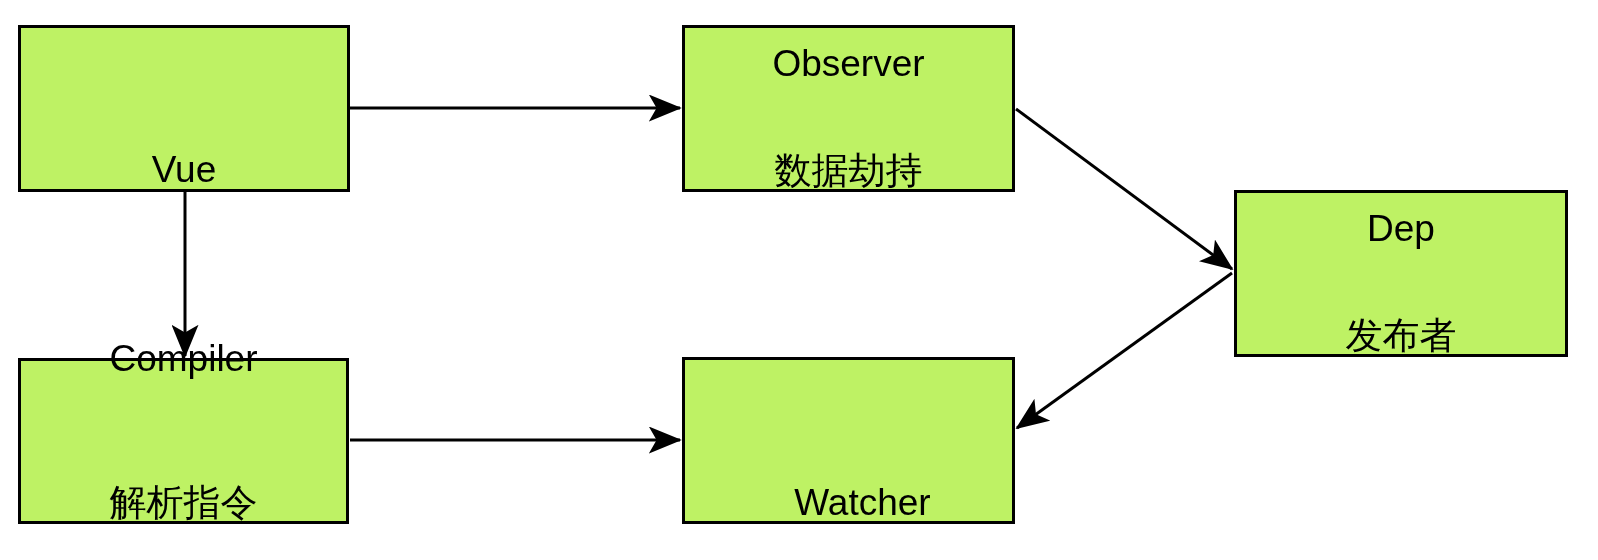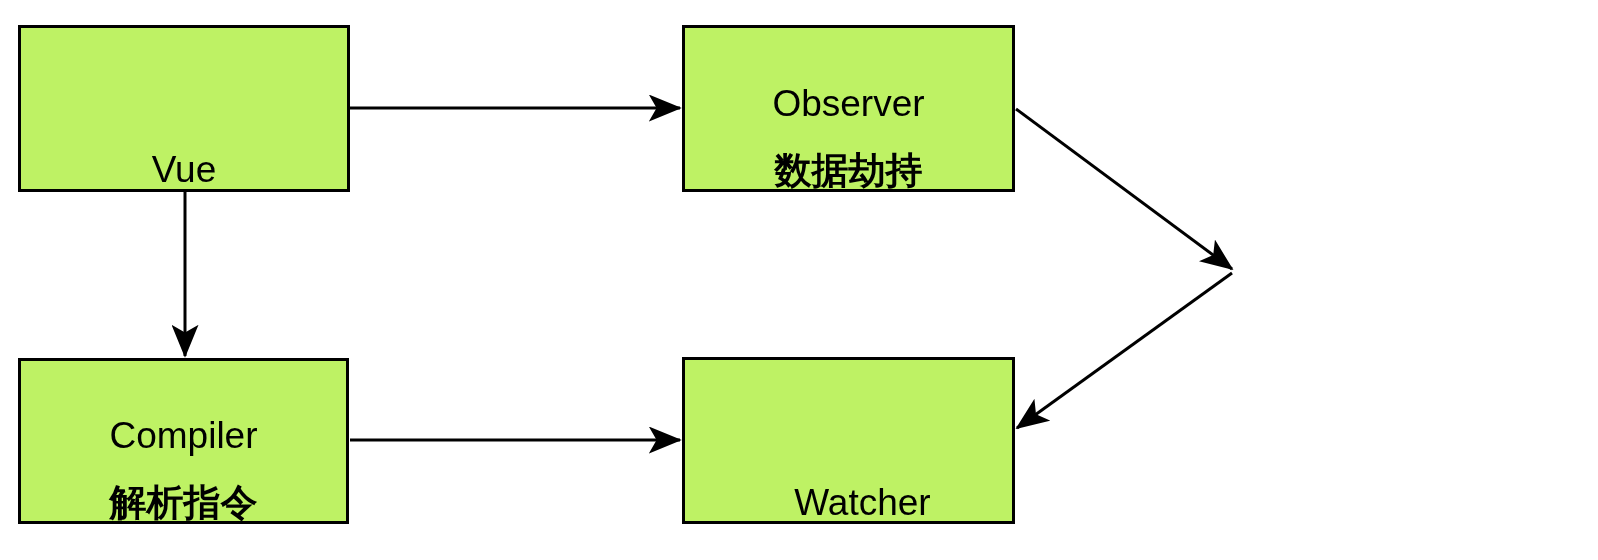--- a/index.html
+++ b/index.html
@@ -42,31 +42,31 @@
     line-height: 1.0;
     color: #000000;
     white-space: nowrap;
     font-weight: 400;
   }
   .node-subtitle {
     font-size: 37px;
     line-height: 1.0;
     color: #000000;
     white-space: nowrap;
-    font-weight: 700;
-    margin-top: 30px;
+    font-weight: 400;
+    margin-top: 70px;
   }
   .node.single .node-title {
     margin: 1px;
   }
   
   #node-vue      { left: 18px;   top: 25px;  width: 332px; height: 167px; }
   #node-observer { left: 682px;  top: 25px;  width: 333px; height: 167px; }
   #node-dep      { left: 1234px; top: 190px; width: 334px; height: 167px; }
-  #node-compiler { left: 18px;   top: 358px; width: 331px; height: 166px; }
+  #node-compiler { left: 18px;   top: 358px; width: 331px; height: 166px; gap: 37px; }
   #node-watcher  { left: 682px;  top: 357px; width: 333px; height: 167px; padding-left: 28px; }
 </style>
 </head>
 <body>
 
 <div id="diagram-canvas">
 
   <svg id="edge-layer" viewBox="0 0 1598 560" width="1598" height="560" xmlns="http://www.w3.org/2000/svg">
     <defs>
       <marker id="arrowhead" markerWidth="11" markerHeight="9" refX="10.4" refY="4.5" orient="auto" markerUnits="strokeWidth">
@@ -87,20 +87,24 @@
 
   <div class="node single" id="node-vue">
     <div class="node-title">Vue</div>
   </div>
 
   <div class="node" id="node-observer">
     <div class="node-title">Observer</div>
     <div class="node-subtitle">数据劫持</div>
   </div>
 
+  <div class="node" id="node-dep">
+    <div class="node-title">Dep</div>
+    <div class="node-subtitle">发布者</div>
+  </div>
 
   <div class="node" id="node-compiler">
     <div class="node-title">Compiler</div>
     <div class="node-subtitle">解析指令</div>
   </div>
 
   <div class="node" id="node-watcher">
     <div class="node-title">Watcher</div>
   </div>
 

